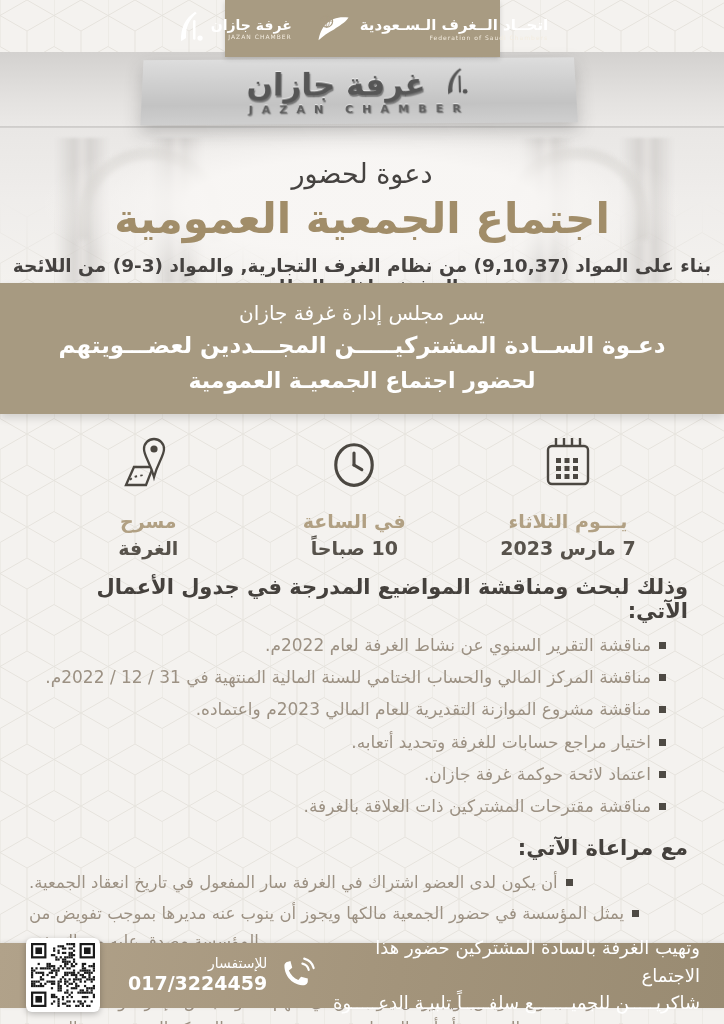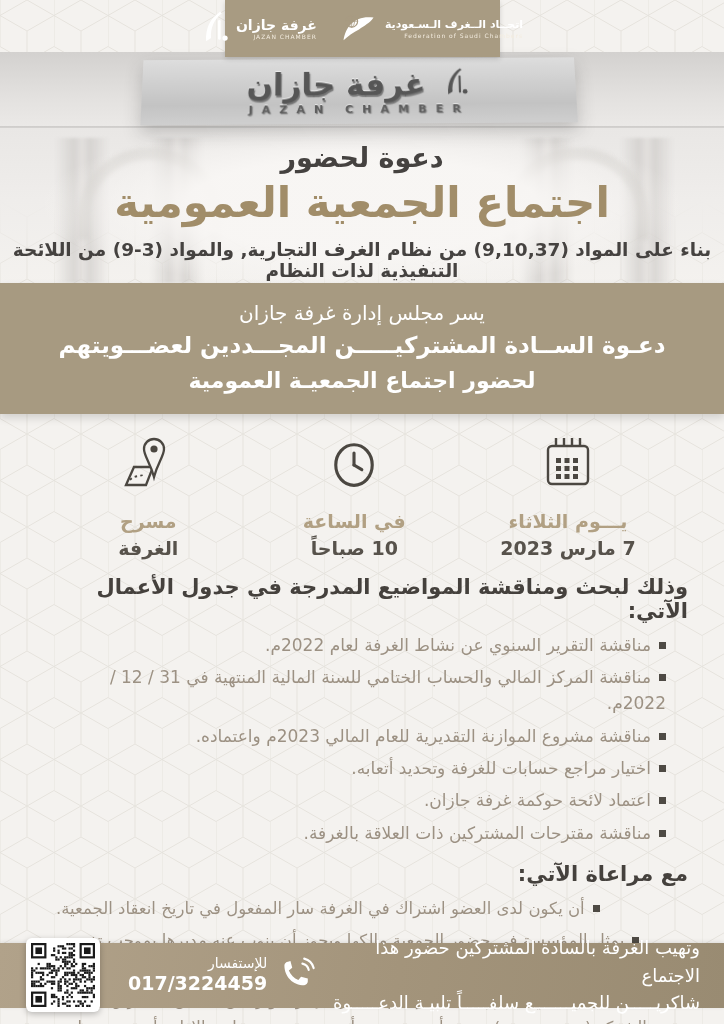--- a/index.html
+++ b/index.html
@@ -36,45 +36,45 @@
         text-shadow:1px 2px 1px rgba(35,35,35,.5),0 -1px 0 rgba(255,255,255,.65);}
   .sign-en{font-size:11px;font-weight:bold;color:#5d5d5d;letter-spacing:9px;margin-top:1px;
         text-shadow:1px 1px 1px rgba(35,35,35,.45),0 -1px 0 rgba(255,255,255,.6);}
 
   .badge{position:absolute;top:0;left:225px;width:275px;height:57px;background:#a89b82;
         display:flex;align-items:center;justify-content:center;gap:22px;z-index:3;
         box-shadow:0 2px 5px rgba(0,0,0,.15);}
   .logo{display:flex;align-items:center;gap:6px;}
   .logo-texts{display:flex;flex-direction:column;align-items:flex-start;line-height:1.2;}
   .logo-ar{color:#fff;font-weight:bold;font-size:14px;white-space:nowrap;}
-  .logo-ar.small{font-size:11px;}
+  .logo-ar.small{font-size:15px;}
   .logo-en{color:#f3ecdf;font-size:6px;letter-spacing:1px;white-space:nowrap;direction:ltr;}
 
   .titles{position:absolute;top:142px;left:0;right:0;text-align:center;z-index:2;}
-  .kicker{font-size:27px;font-weight:bold;color:#454240;margin:0 0 6px;}
+  .kicker{font-size:27px;font-weight:normal;color:#454240;margin:16px 0 6px;}
   .main-title{font-size:42px;font-weight:bold;color:#a18d69;margin:0;line-height:1.15;}
   .legal{font-size:18.5px;font-weight:bold;color:#454240;margin:12px 0 0;}
 
   
   .invite{background:#a79a81;color:#fff;text-align:center;padding:15px 16px 17px;
         box-shadow:0 4px 8px rgba(0,0,0,.14);position:relative;z-index:1;}
   .invite-l1{font-size:20px;line-height:1.5;}
   .invite-l2{font-size:23px;font-weight:bold;line-height:1.55;}
   .invite-l3{font-size:22px;font-weight:bold;line-height:1.5;}
 
   
   .details{position:relative;z-index:1;display:flex;justify-content:center;gap:86px;
         padding:20px 0 6px;align-items:flex-start;}
   .detail{display:flex;flex-direction:column;align-items:center;gap:5px;min-width:120px;}
   .detail .icon{height:56px;display:flex;align-items:flex-end;}
   .d-label{font-size:19px;font-weight:bold;color:#b1a083;margin-top:15px;}
   .d-value{font-size:19px;font-weight:bold;color:#57524b;}
 
   
-  .list-section{position:relative;z-index:1;padding:10px 36px 0 56px;}
+  .list-section{position:relative;z-index:1;padding:10px 36px 0 29px;}
   .list-heading{font-size:21px;font-weight:bold;color:#45413d;margin:0 0 9px;}
   .blist{list-style:none;margin:0;padding:0 22px 0 0;}
   .blist li{font-size:17px;color:#9c9183;line-height:1.55;margin:0 0 6px;text-align:right;}
   .blist li::before{content:"";display:inline-block;width:7px;height:7px;background:#4e4a44;
         margin-left:8px;vertical-align:2px;}
   .notes .blist li{font-size:16.5px;line-height:1.68;margin:0 0 4px;text-align:left;}
 
   
   .footer{position:absolute;left:0;right:0;bottom:16px;height:65px;z-index:2;
         background:linear-gradient(100deg,#b1a28a 0%,#a3947b 55%,#998b72 100%);

